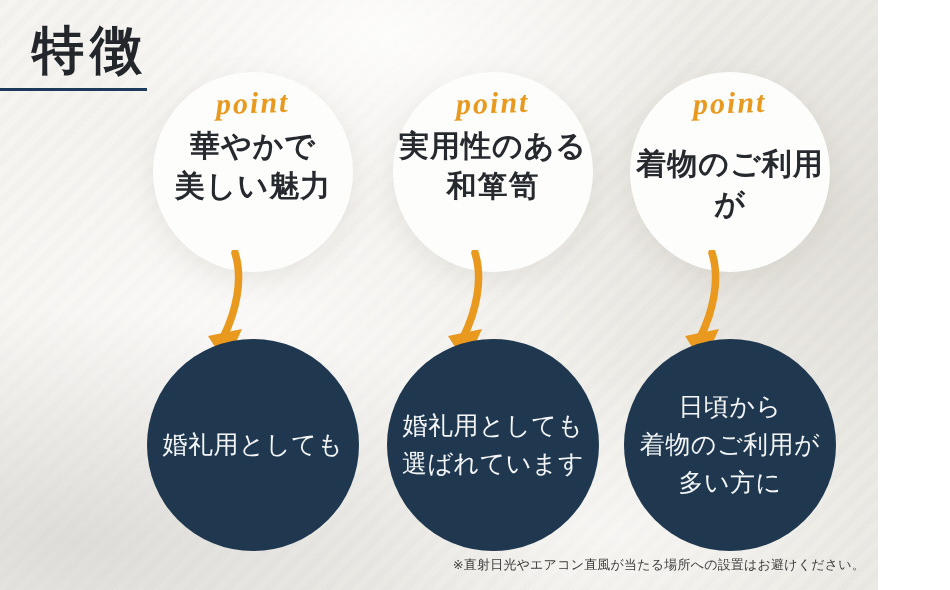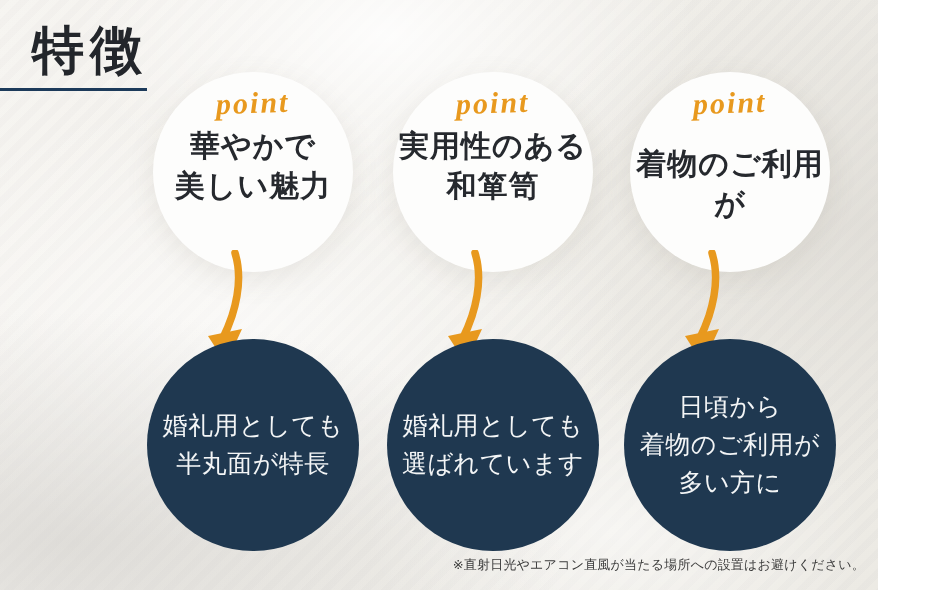--- a/index.html
+++ b/index.html
@@ -92,21 +92,20 @@
       <div class="point-label" data-bind="features.0.point_label">point</div>
       <div class="point-title" data-bind="features.0.circle_title_lines.0">華やかで</div>
       <div class="point-title" data-bind="features.0.circle_title_lines.1">美しい魅力</div>
     </div>
     <svg class="arrow" viewBox="0 0 52 116">
       <path d="M34 3 C40 22 38 44 31 66 C27 78 24 84 21 90" stroke="#e8991e" stroke-width="7.5" fill="none" stroke-linecap="round"></path>
       <polygon points="7,86 41,79 25,114" fill="#e8991e"></polygon>
     </svg>
     <div class="detail-circle">
       <div class="detail-line" data-bind="features.0.detail_lines.0">婚礼用としても</div>
-      <div class="detail-line" data-bind="features.0.detail_lines.1">半丸面が特長</div>
 
     </div>
   </div>
 
   <div class="col col2">
     <div class="point-circle">
       <div class="point-label" data-bind="features.1.point_label">point</div>
       <div class="point-title" data-bind="features.1.circle_title_lines.0">実用性のある</div>
       <div class="point-title" data-bind="features.1.circle_title_lines.1">和箪笥</div>
     </div>

